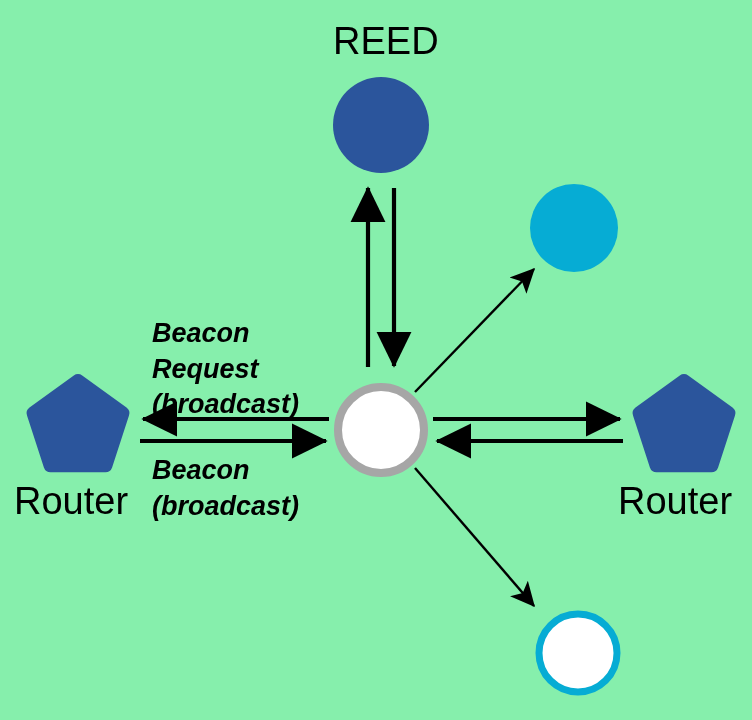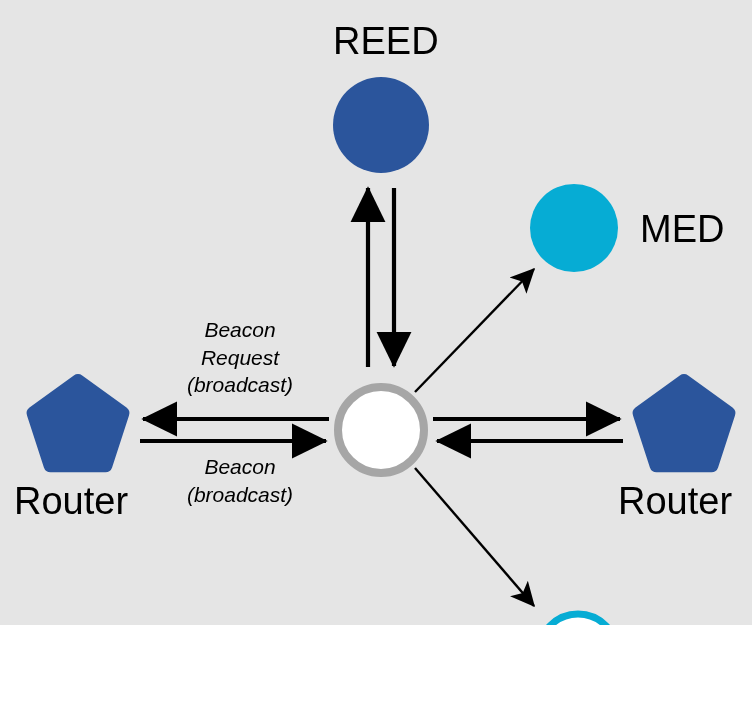--- a/index.html
+++ b/index.html
@@ -6,22 +6,22 @@
     margin: 0;
     padding: 0;
     background: #ffffff;
   }
   body {
     font-family: "Liberation Sans", sans-serif;
   }
   #diagram-root {
     position: relative;
     width: 752px;
-    height: 625px;
-    background: #e5e5e5;
+    height: 720px;
+    background: #86efac;
     overflow: hidden;
   }
   #topology-svg {
     position: absolute;
     left: 0;
     top: 0;
     width: 752px;
     height: 720px;
     display: block;
   }
@@ -31,25 +31,25 @@
     font-size: 38px;
     font-weight: 400;
     color: #000000;
     line-height: 1;
     white-space: nowrap;
   }
   .edge-label {
     position: absolute;
     font-family: "Liberation Sans", sans-serif;
     font-style: italic;
-    font-size: 21px;
-    font-weight: 400;
+    font-size: 27px;
+    font-weight: 700;
     color: #000000;
     line-height: 1.32;
-    text-align: center;
+    text-align: left;
     white-space: pre-line;
   }
   #label-reed   { left: 333px; top: 22px;  width: 96px;  text-align: center; }
   #label-med    { left: 640px; top: 210px; }
   #label-sed    { left: 645px; top: 635px; }
   #label-router-left  { left: 14px;  top: 482px; }
   #label-router-right { left: 618px; top: 482px; }
   #label-beacon-request { left: 152px; top: 316px; width: 176px; }
   #label-beacon         { left: 152px; top: 453px; width: 176px; }
 </style>
@@ -117,21 +117,20 @@
              L 656.6 472.3
              A 7 7 0 0 1 649.9 467.5
              L 633 415.5
              A 7 7 0 0 1 635.5 407.6
              L 679.8 375.4
              A 7 7 0 0 1 684 374 Z" fill="#2B559C"></path>
   </svg>
 
   <div class="node-label" id="label-reed">REED</div>
 
-  <div class="node-label" id="label-med">MED</div>
 
   <div class="node-label" id="label-router-left">Router</div>
 
   <div class="node-label" id="label-router-right">Router</div>
 
 
   <div class="edge-label" id="label-beacon-request">Beacon
 Request
 (broadcast)</div>
 

